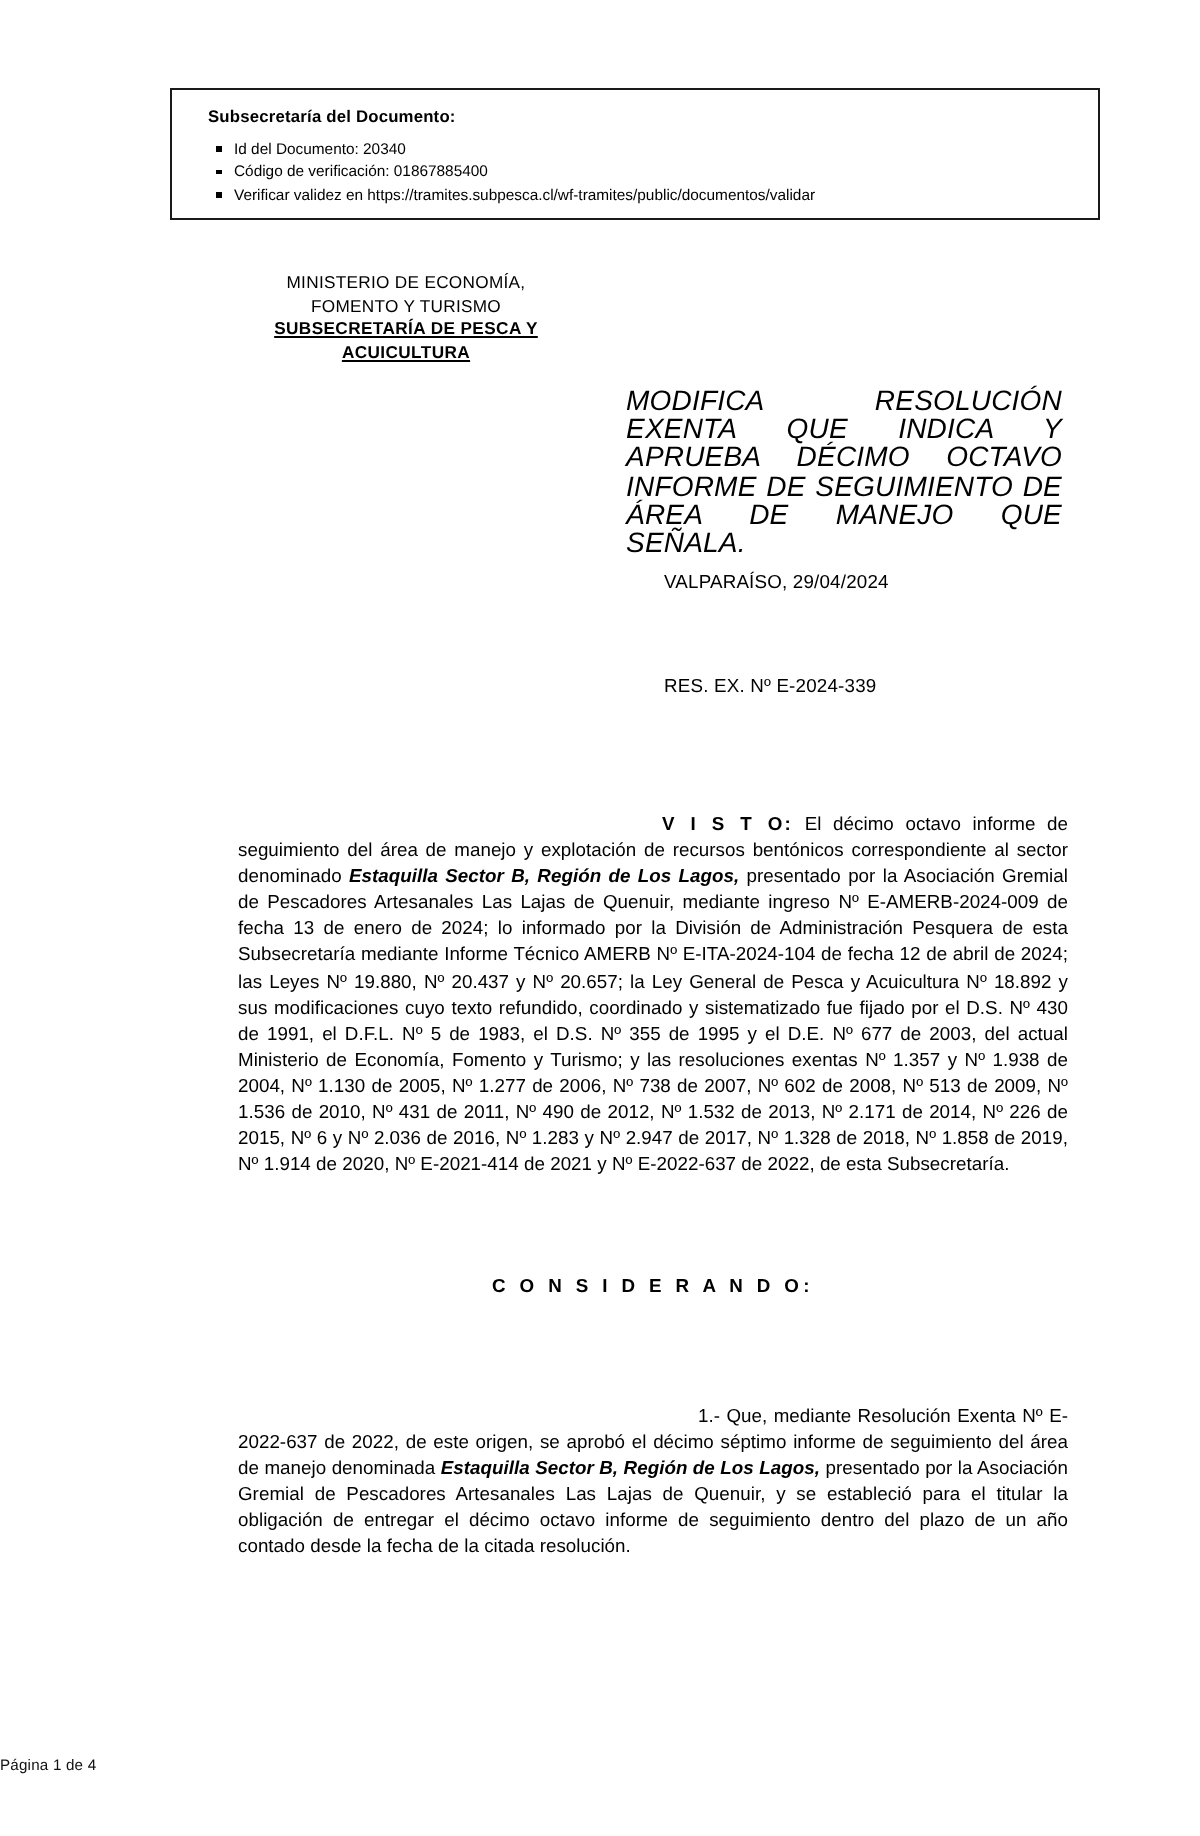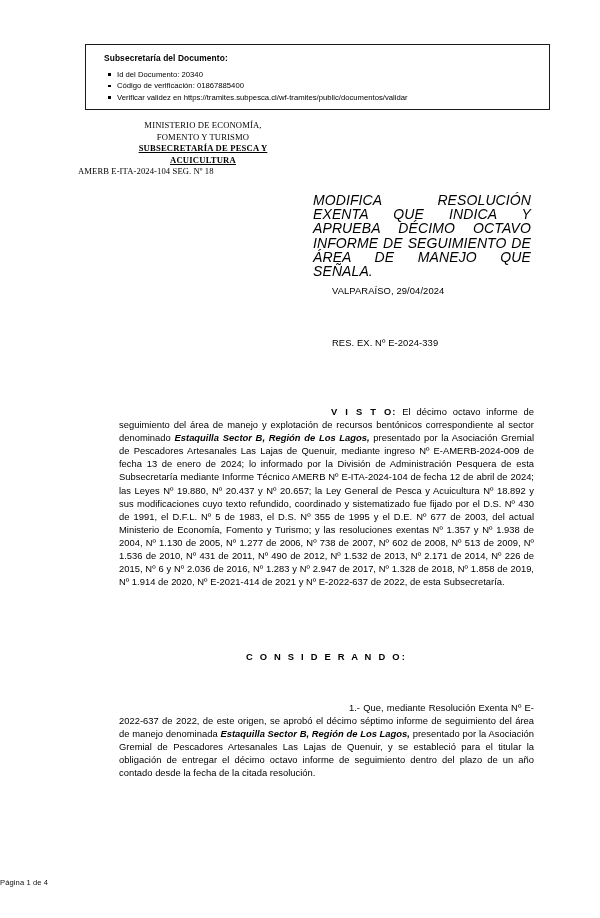--- a/index.html
+++ b/index.html
@@ -66,26 +66,25 @@
     top: 4.4px;
     width: 2.6px;
     height: 2.6px;
     background: #000;
   }
 
   
   .ministry {
     position: absolute;
     left: 78px;
-    top: 120px;
+    top: 136px;
     width: 250px;
     text-align: center;
     font-size: 8.6px;
     line-height: 11.6px;
-    font-family: Liberation Serif, serif;
   }
   .ministry .l1, .ministry .l2 {
     display: block;
     letter-spacing: 0.15px;
   }
   .ministry .l3, .ministry .l4 {
     display: block;
     font-weight: bold;
     text-decoration: underline;
     letter-spacing: 0.2px;
@@ -156,21 +155,21 @@
     letter-spacing: 1.1px;
   }
   .italicbold {
     font-style: italic;
     font-weight: bold;
   }
 
   .considerando {
     position: absolute;
     left: 103px;
-    top: 651px;
+    top: 637px;
     width: 447px;
     text-align: center;
     font-size: 9.4px;
     font-weight: bold;
     letter-spacing: 2.2px;
   }
 
   .body-block-2 {
     position: absolute;
     left: 103px;
@@ -202,21 +201,20 @@
       <li>Código de verificación: 01867885400</li>
       <li>Verificar validez en https://tramites.subpesca.cl/wf-tramites/public/documentos/validar</li>
     </ul>
   </div>
 
   <div class="ministry">
     <span class="l1">MINISTERIO DE ECONOMÍA,</span>
     <span class="l2">FOMENTO Y TURISMO</span>
     <span class="l3">SUBSECRETARÍA DE PESCA Y</span>
     <span class="l4">ACUICULTURA</span>
-    <span class="l5">AMERB E-ITA-2024-104 SEG. Nº 18</span>
   </div>
 
   <div class="res-title">MODIFICA RESOLUCIÓN EXENTA QUE INDICA Y APRUEBA DÉCIMO OCTAVO INFORME DE SEGUIMIENTO DE ÁREA DE MANEJO QUE SEÑALA.</div>
 
   <div class="res-place-date">VALPARAÍSO, 29/04/2024</div>
 
   <div class="res-number">RES. EX. Nº E-2024-339</div>
 
   <div class="body-block">
     <p class="para"><span class="lead-space"></span><span class="kw">V I S T O:</span><span> El décimo octavo informe de seguimiento del área de manejo y explotación de recursos bentónicos correspondiente al sector denominado </span><span class="italicbold">Estaquilla Sector B, Región de Los Lagos,</span><span> presentado por la Asociación Gremial de Pescadores Artesanales Las Lajas de Quenuir, mediante ingreso Nº E-AMERB-2024-009 de fecha 13 de enero de 2024; lo informado por la División de Administración Pesquera de esta Subsecretaría mediante Informe Técnico AMERB Nº E-ITA-2024-104 de fecha 12 de abril de 2024; las Leyes Nº 19.880, Nº 20.437 y Nº 20.657; la Ley General de Pesca y Acuicultura Nº 18.892 y sus modificaciones cuyo texto refundido, coordinado y sistematizado fue fijado por el D.S. Nº 430 de 1991, el D.F.L. Nº 5 de 1983, el D.S. Nº 355 de 1995 y el D.E. Nº 677 de 2003, del actual Ministerio de Economía, Fomento y Turismo; y las resoluciones exentas Nº 1.357 y Nº 1.938 de 2004, Nº 1.130 de 2005, Nº 1.277 de 2006, Nº 738 de 2007, Nº 602 de 2008, Nº 513 de 2009, Nº 1.536 de 2010, Nº 431 de 2011, Nº 490 de 2012, Nº 1.532 de 2013, Nº 2.171 de 2014, Nº 226 de 2015, Nº 6 y Nº 2.036 de 2016, Nº 1.283 y Nº 2.947 de 2017, Nº 1.328 de 2018, Nº 1.858 de 2019, Nº 1.914 de 2020, Nº E-2021-414 de 2021 y Nº E-2022-637 de 2022, de esta Subsecretaría.</span></p>

